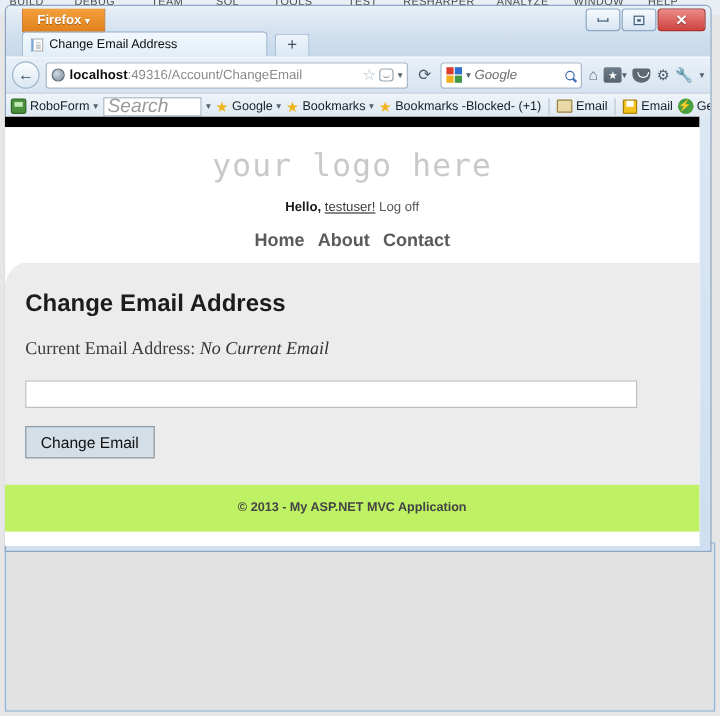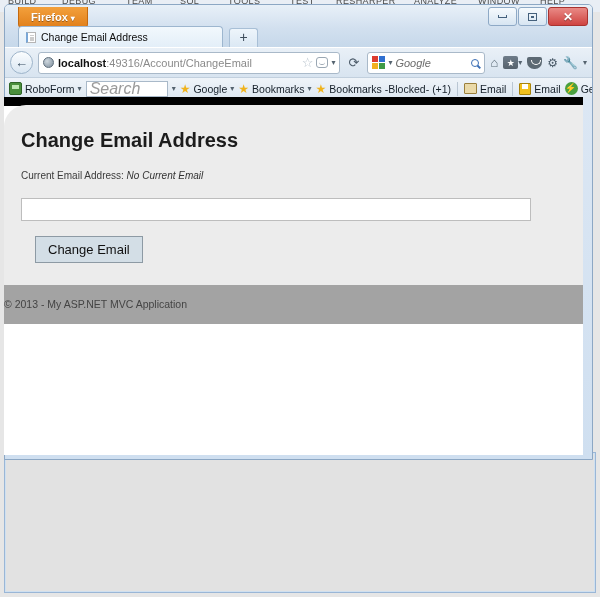--- a/index.html
+++ b/index.html
@@ -248,38 +248,39 @@
   #page-body {
     background:#ececec; position:relative;
     min-height:185px; padding:0 0 0 0;
     border-radius:22px 0 0 0;
     margin-top:-1px;
   }
   #page-body-inner { padding:24px 20px 0 17px; }
   #content-heading {
     font-size:20px; font-weight:bold; color:#1c1c1c; margin:0 0 18px;
   }
-  #current-email-line { font-size:10px; color:#3b3b3b; margin-bottom:17px; }
+  #current-email-line { font-size:15px; color:#3b3b3b; margin-bottom:17px;font-family:Liberation Serif, serif; }
   #current-email-value { font-style:italic; color:#333; }
   #email-input {
     display:block; width:510px; height:23px;
     background:#fff; border:1px solid #bdbdbd;
     font-family:"Liberation Sans", sans-serif; font-size:11px;
     padding:0 5px; color:#222;
   }
   #change-email-button {
     margin-top:15px; height:27px; padding:0 12px;
     background:#d3dee6; border:1px solid #8d9aa4;
     font-family:"Liberation Sans", sans-serif;
-    font-size:13px; color:#111;margin-left:14px;
+    font-size:13px; color:#111;
   }
   #page-footer {
-    background:#a3a3a3; text-align:left;
+    background:#bef264; text-align:center;
     font-size:10.5px; color:#444; padding:13px 0 14px;
     margin-top:22px;
+    font-weight:bold;
   }
 </style>
 </head>
 <body>
 
 <div id="vs-backdrop">
   <div id="vs-menubar">
       <span class="vs-menu-item" style="left: 8px;">BUILD</span>
       <span class="vs-menu-item" style="left: 62px;">DEBUG</span>
       <span class="vs-menu-item" style="left: 126px;">TEAM</span>
@@ -415,20 +416,35 @@
       <span>Generate</span>
     </div>
   </div>
 
 </div>
 
 <div id="viewport">
 
   <div id="page-topbar"></div>
 
+  <div id="page-header">
+    <div id="site-logo">your logo here</div>
+
+    <div id="login-status">
+      <b>Hello,</b>
+      <a id="login-user" href="#">testuser!</a>
+      <span id="login-off">Log off</span>
+    </div>
+
+    <div id="main-nav">
+      <span>Home</span>
+      <span>About</span>
+      <span>Contact</span>
+    </div>
+  </div>
 
   <div id="page-body">
     <div id="page-body-inner">
       <h1 id="content-heading">Change Email Address</h1>
 
       <div id="current-email-line">
         <span>Current Email Address:</span>
         <i id="current-email-value">No Current Email</i>
       </div>
 

